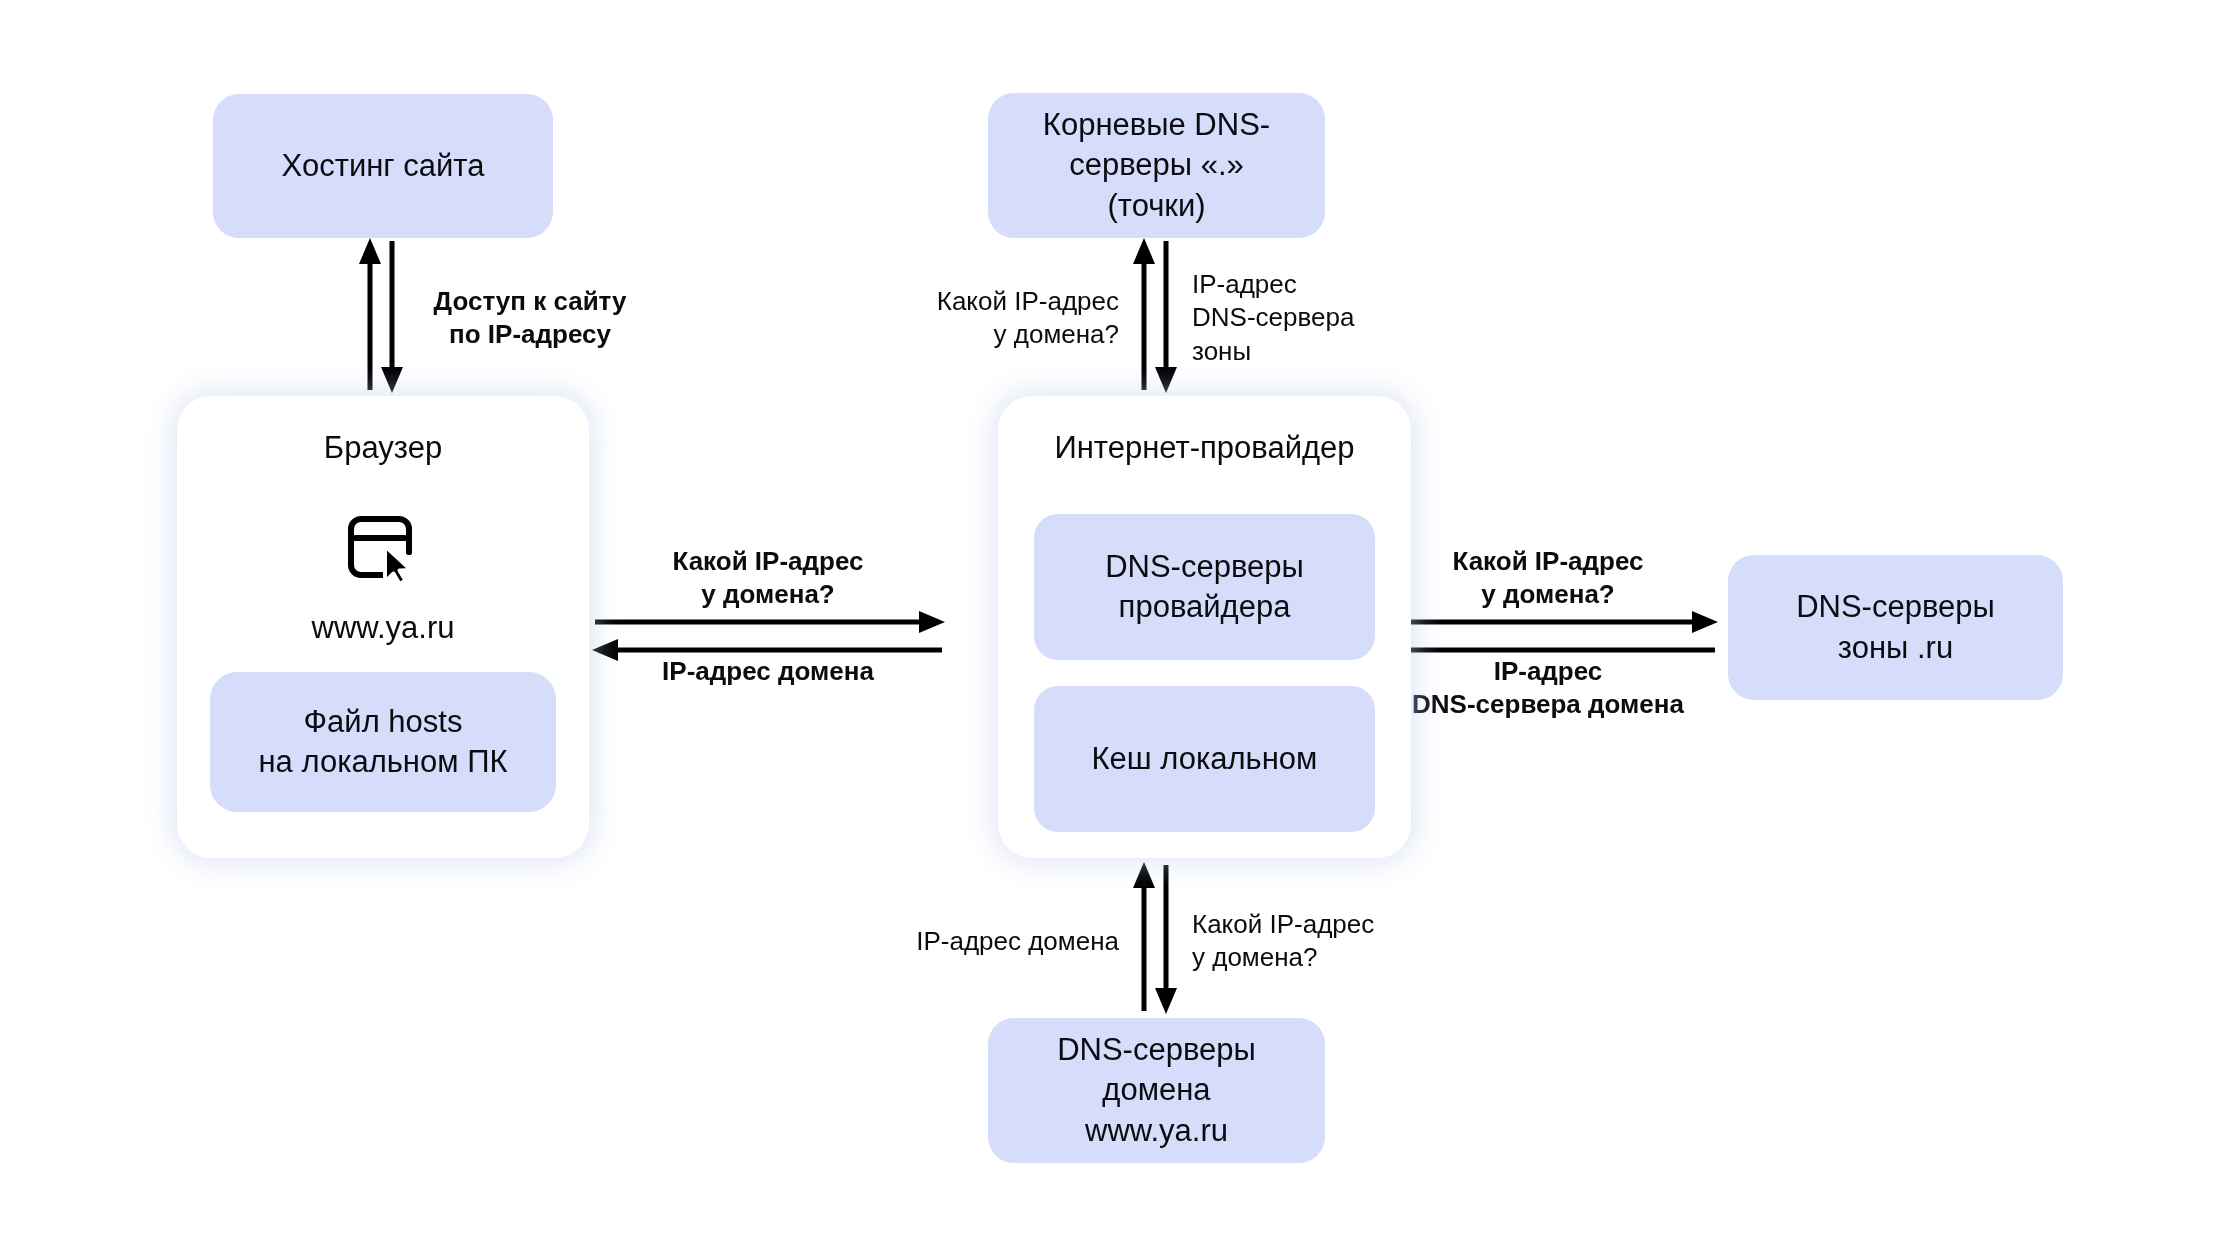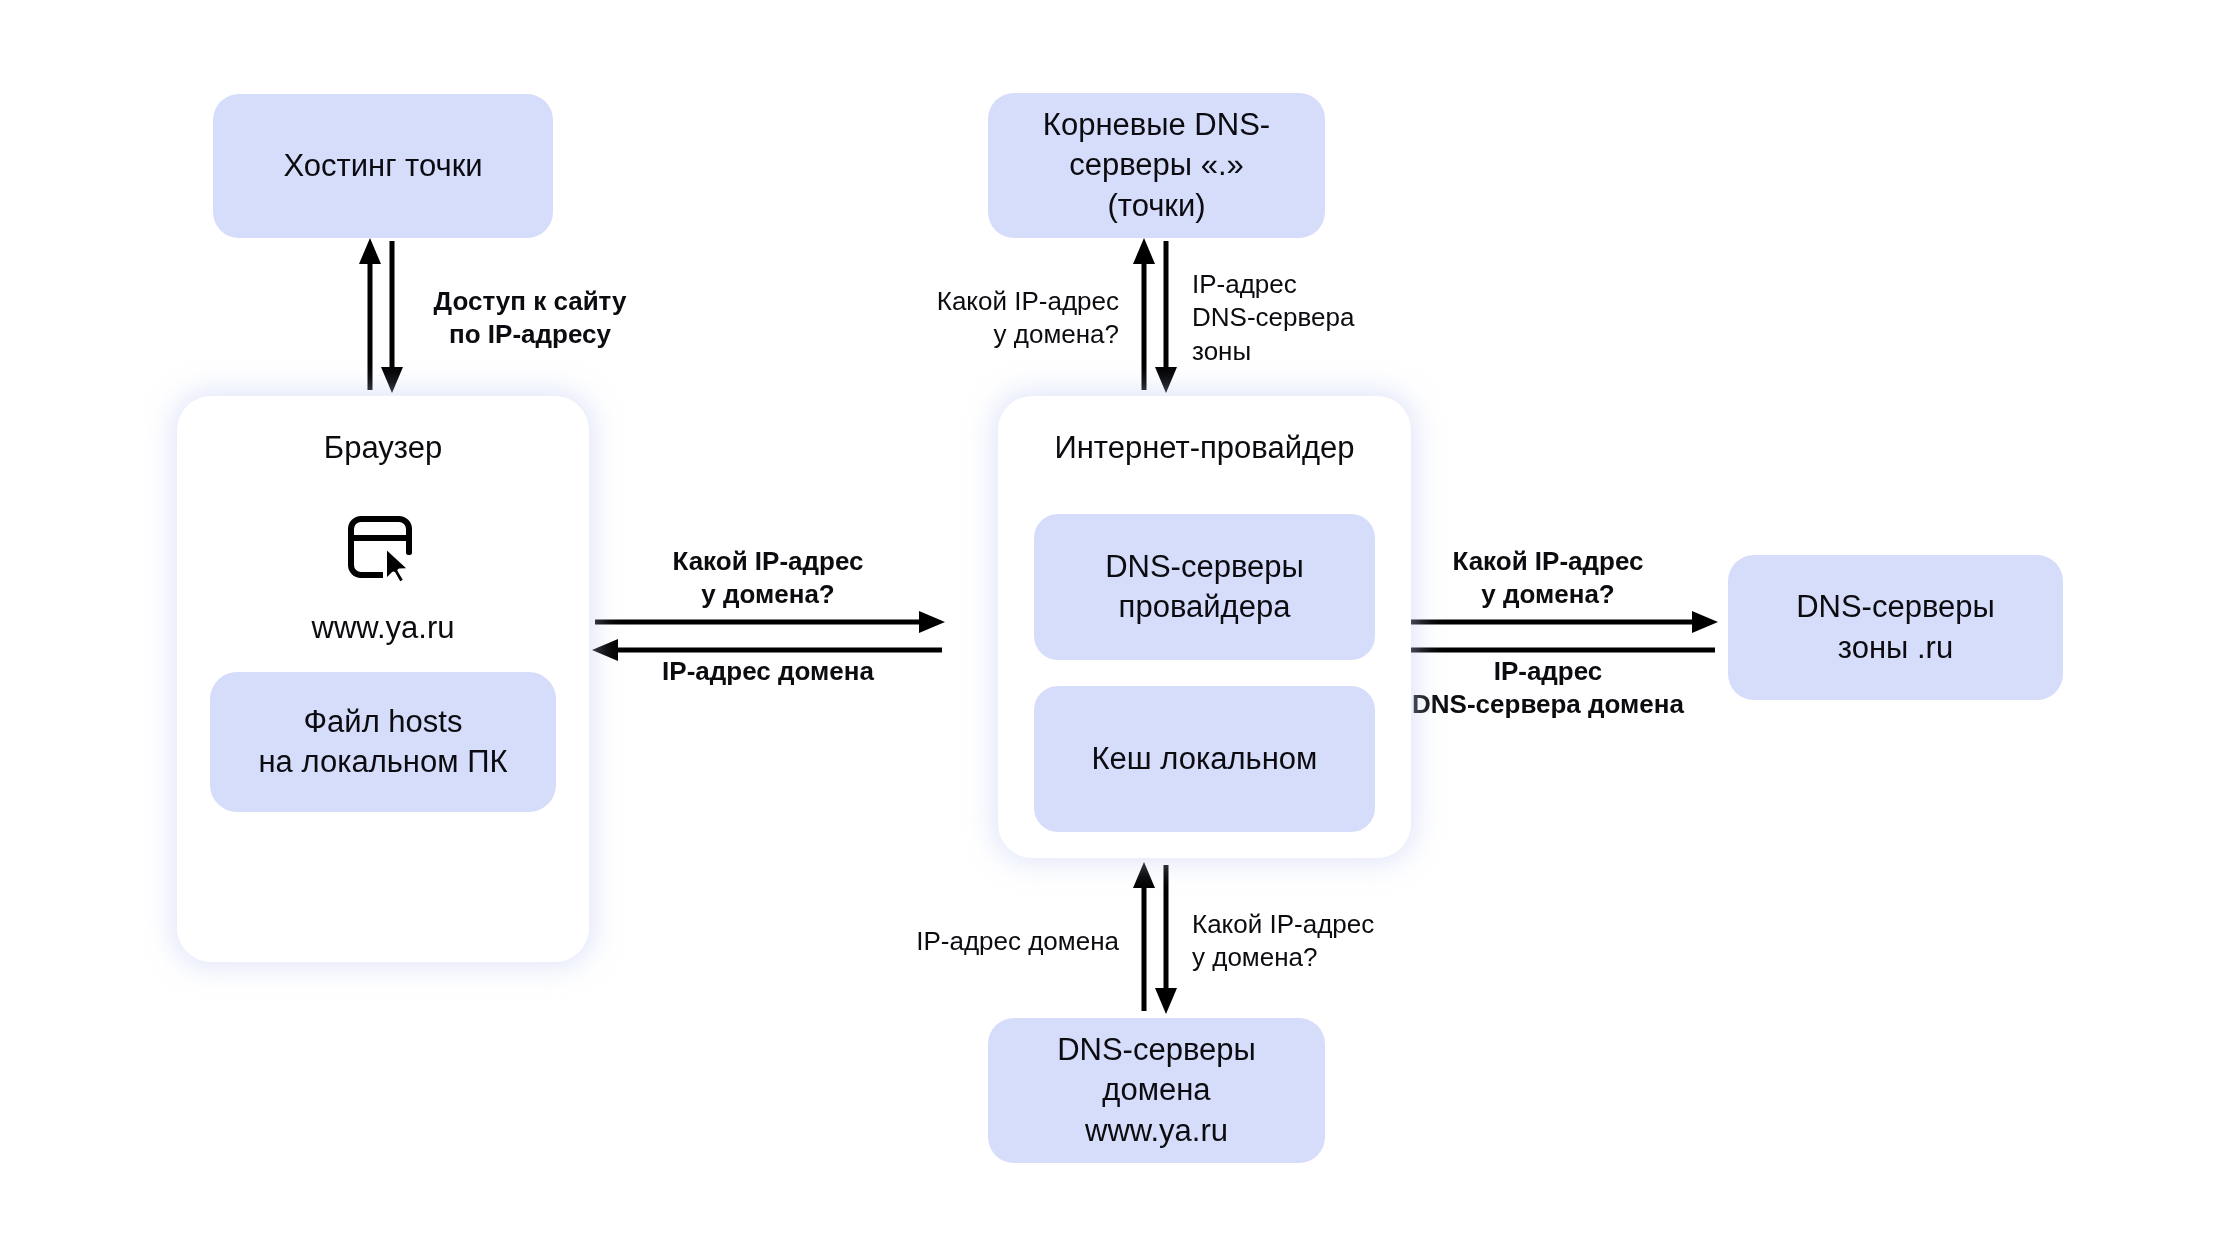--- a/index.html
+++ b/index.html
@@ -170,27 +170,27 @@
 у домена?</div>
 
   <div class="edge-label lbl-center" style="left:1398px; top:655px; width:300px;">IP-адрес
 DNS-сервера домена</div>
 
   <div class="edge-label lbl-left" style="left:869px; top:925px; width:250px;">IP-адрес домена</div>
 
   <div class="edge-label lbl-right" style="left:1192px; top:908px; width:240px;">Какой IP-адрес
 у домена?</div>
 
-  <div class="node blue" style="left:213px; top:94px; width:340px; height:144px;">Хостинг точки</div>
+  <div class="node blue" style="left:213px; top:94px; width:340px; height:144px;">Хостинг сайта</div>
 
   <div class="node blue" style="left:988px; top:93px; width:337px; height:145px;">Корневые DNS-
 серверы «.»
 (точки)</div>
 
-  <div class="node white" style="left:177px; top:396px; width:412px; height:566px;">
+  <div class="node white" style="left:177px; top:396px; width:412px; height:462px;">
     <div class="container-title" style="top:32px;">Браузер</div>
 
     <div class="browser-icon" style="top:120px;">
       <svg width="76" height="68" viewBox="0 0 76 68" aria-hidden="true">
         <path d="M6 13 C6 7.5 10.5 3 16 3 L54 3 C59.5 3 64 7.5 64 13 L64 36" fill="none" stroke="#000" stroke-width="6" stroke-linecap="round"></path>
         <path d="M64 13 L64 36" fill="none" stroke="#000" stroke-width="6" stroke-linecap="round"></path>
         <path d="M6 13 L6 49 C6 54.5 10.5 59 16 59 L38 59" fill="none" stroke="#000" stroke-width="6" stroke-linecap="round"></path>
         <path d="M6 22 L64 22" fill="none" stroke="#000" stroke-width="6" stroke-linecap="round"></path>
         <path d="M40 30 L40 66 L48.5 57.5 L54.5 68 L60.5 64.5 L54.5 54.5 L66 54 Z" fill="#000" stroke="#fff" stroke-width="4" stroke-linejoin="round"></path>
       </svg>

